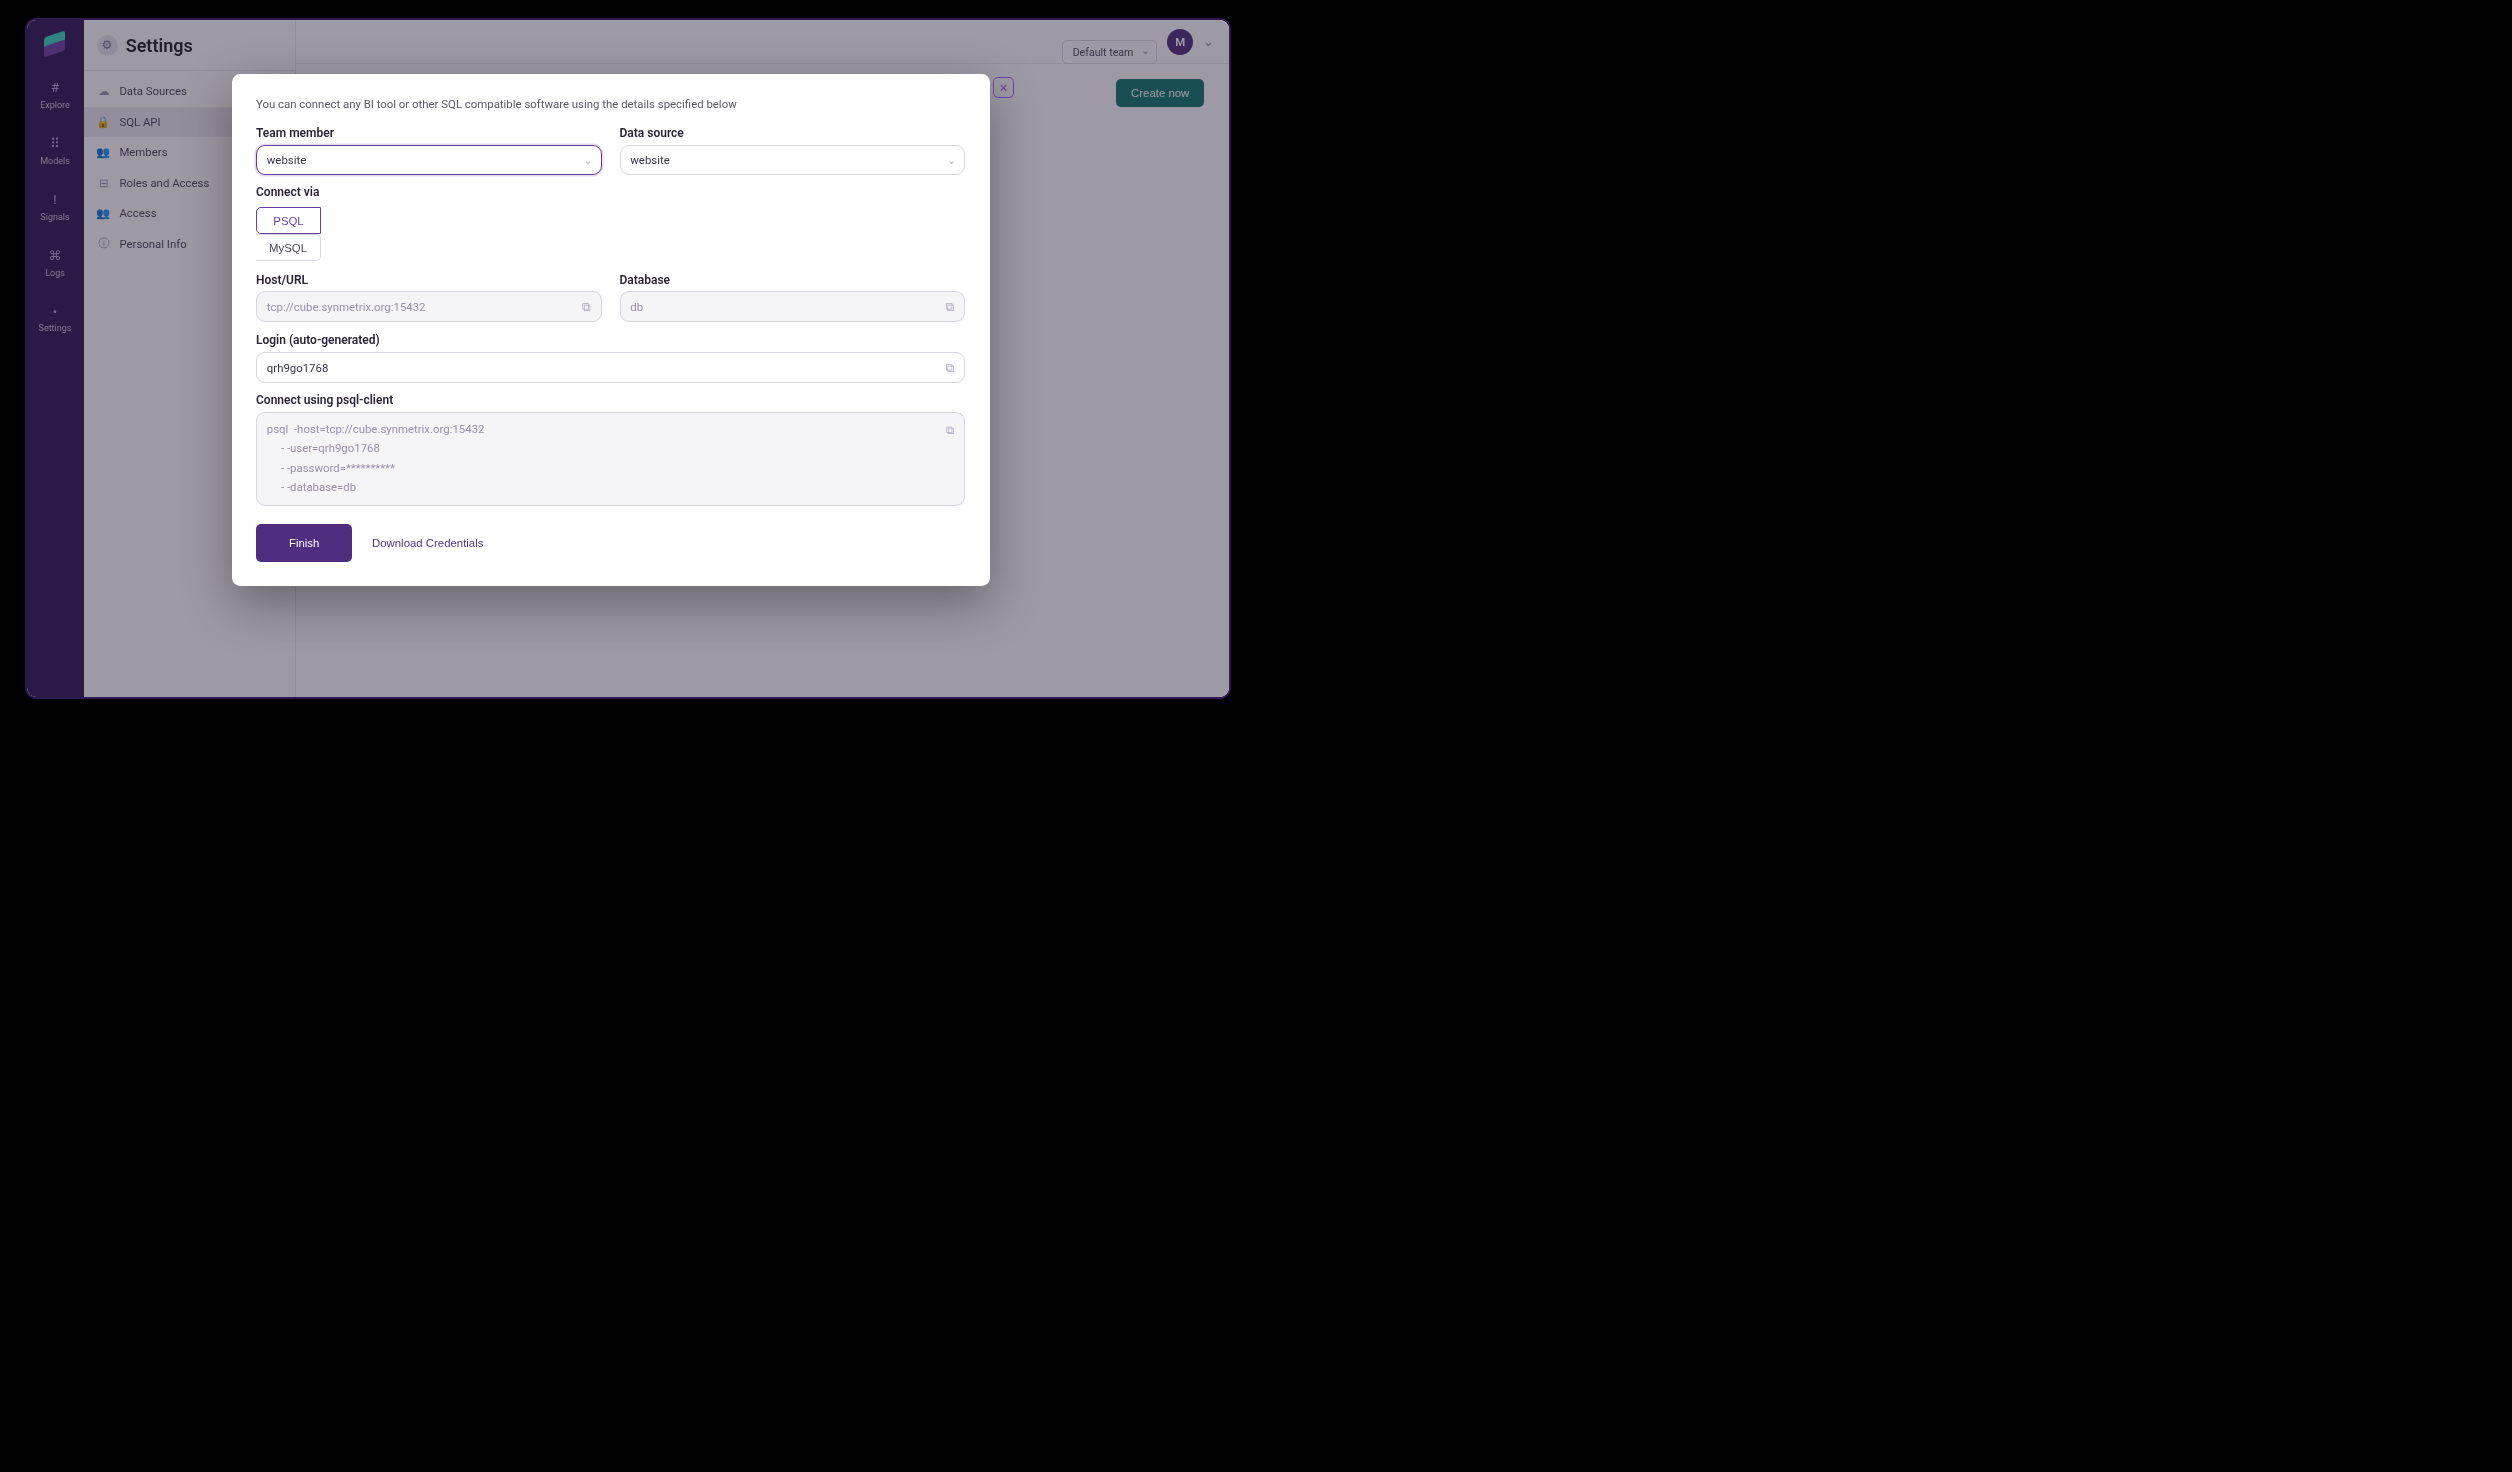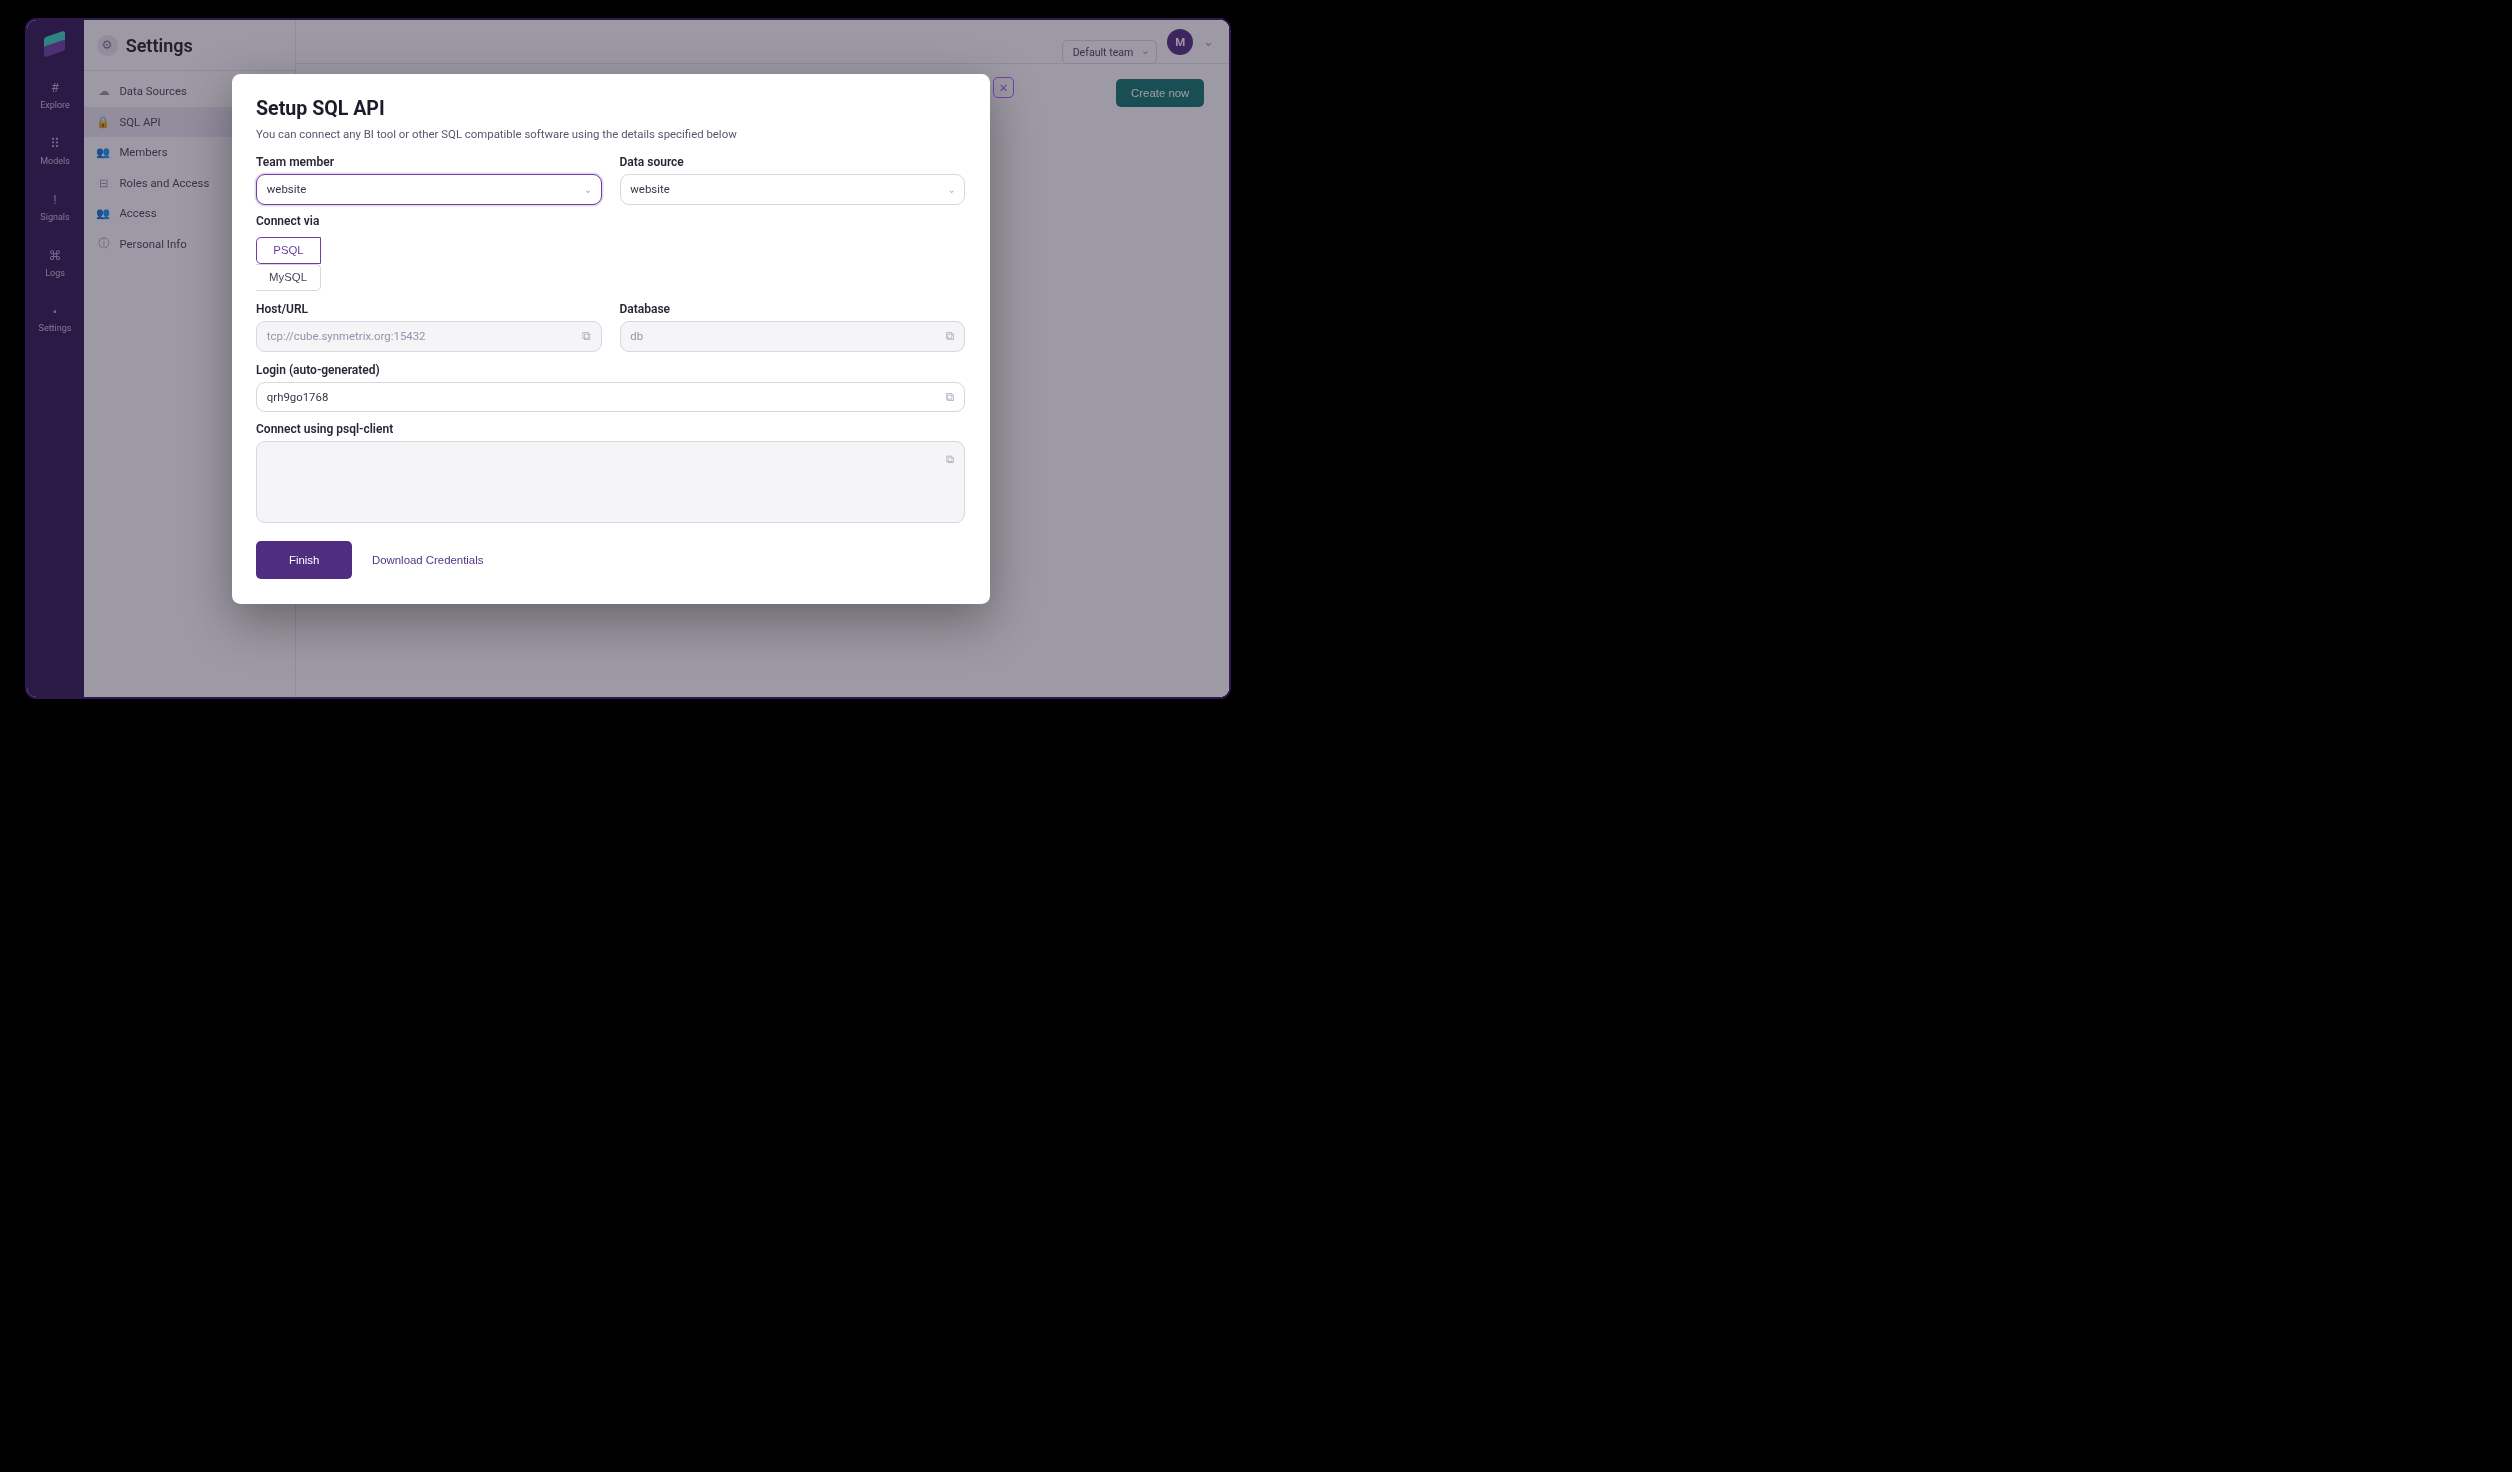--- a/index.html
+++ b/index.html
@@ -323,21 +323,20 @@
       <span class="avatar-caret">⌄</span>
     </div>
     <button class="create-btn">Create now</button>
   </div>
 
   <div class="overlay"></div>
 
   <div class="modal">
     <div class="modal-close">✕</div>
 
-    <h1>Setup SQL API</h1>
     <div class="modal-desc">You can connect any BI tool or other SQL compatible software using the details specified below</div>
 
     <div class="form-row">
       <div class="form-col">
         <div class="form-label">Team member</div>
         <div class="select-box focused">
           <span>website</span>
           <span class="select-caret">⌄</span>
         </div>
       </div>
@@ -378,20 +377,24 @@
         <div class="form-label">Login (auto-generated)</div>
         <div class="input-box">
           <span>qrh9go1768</span>
           <span class="copy-icon">⧉</span>
         </div>
       </div>
     </div>
 
     <div class="form-label">Connect using psql-client</div>
     <div class="textarea-box">
+      <span>psql  -host=tcp://cube.synmetrix.org:15432
+     - -user=qrh9go1768
+     - -password=**********
+     - -database=db</span>
       <span class="textarea-copy">⧉</span>
     </div>
 
     <div class="modal-actions">
       <button class="primary-btn">Finish</button>
       <button class="link-btn">Download Credentials</button>
     </div>
   </div>
 
 </div>

